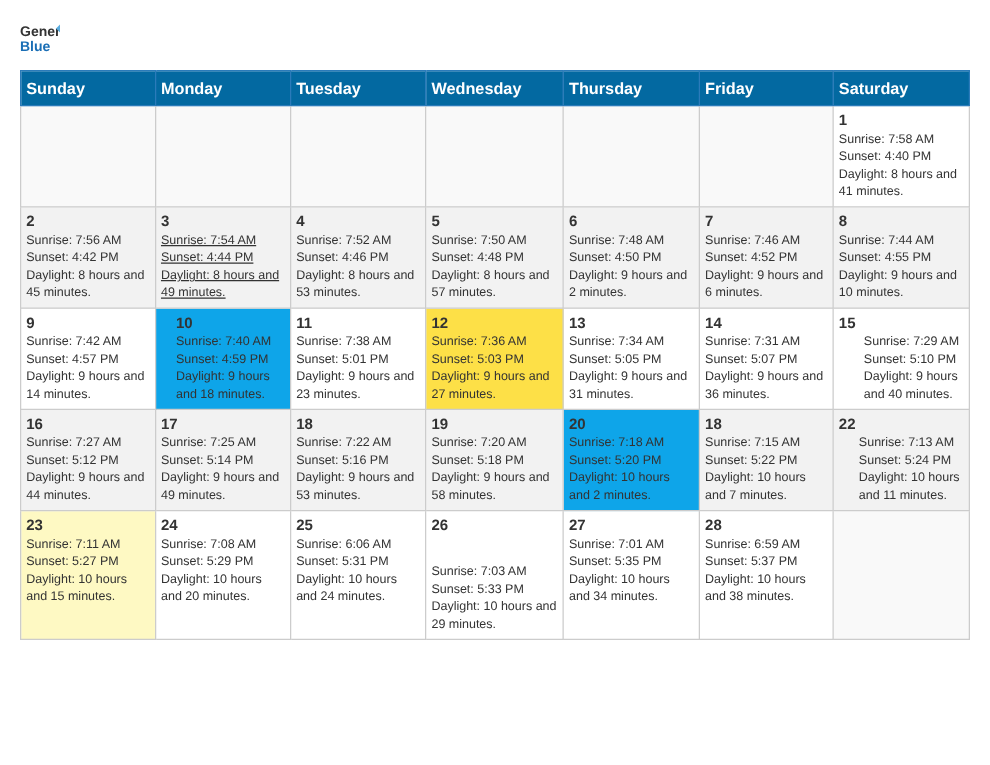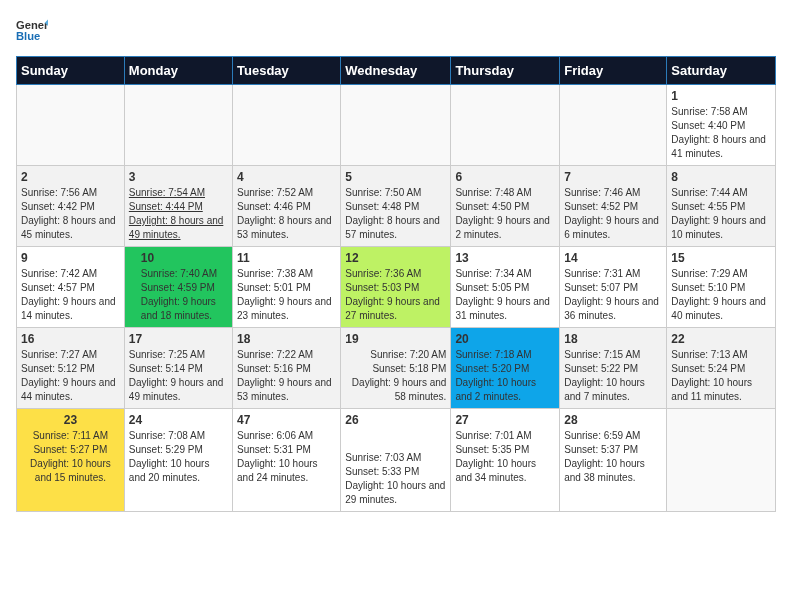--- a/index.html
+++ b/index.html
@@ -74,21 +74,21 @@
       line-height: 1.4;
       color: #333;
     }
     tr:nth-child(even) td {
       background: #f2f2f2;
     }
     tr:nth-child(odd) td {
       background: #fff;
     }
     .calendar thead tr th {
-      background: #0f172a;
+      background: #0369a1;
     }
   </style>
 </head>
 <body>
 
 <div class="header-area">
   <div class="logo">
     <svg class="logo-icon" viewBox="0 0 40 34" xmlns="http://www.w3.org/2000/svg">
       <text x="0" y="16" font-size="14" font-weight="bold" fill="#333" font-family="Arial">General</text>
       <text x="0" y="30" font-size="14" font-weight="bold" fill="#1a6eb5" font-family="Arial">Blue</text>
@@ -173,53 +173,53 @@
 Daylight: 9 hours and 10 minutes.</div>
         </td>
       </tr>
       <tr>
         <td style="background: rgb(255, 255, 255);">
           <span class="day-number">9</span>
           <div class="day-info" style="white-space: pre-line;">Sunrise: 7:42 AM
 Sunset: 4:57 PM
 Daylight: 9 hours and 14 minutes.</div>
         </td>
-        <td style="background: #22c55e; padding-left: 16px;">
+        <td style="background: #0ea5e9; padding-left: 16px;">
           <span class="day-number">10</span>
           <div class="day-info" style="white-space: pre-line;">Sunrise: 7:40 AM
 Sunset: 4:59 PM
 Daylight: 9 hours and 18 minutes.</div>
         </td>
         <td style="background: rgb(255, 255, 255);">
           <span class="day-number">11</span>
           <div class="day-info" style="white-space: pre-line;">Sunrise: 7:38 AM
 Sunset: 5:01 PM
 Daylight: 9 hours and 23 minutes.</div>
         </td>
-        <td style="background: #bef264;">
+        <td style="background: #fde047;">
           <span class="day-number">12</span>
           <div class="day-info" style="white-space: pre-line;">Sunrise: 7:36 AM
 Sunset: 5:03 PM
 Daylight: 9 hours and 27 minutes.</div>
         </td>
         <td style="background: rgb(255, 255, 255);">
           <span class="day-number">13</span>
           <div class="day-info" style="white-space: pre-line;">Sunrise: 7:34 AM
 Sunset: 5:05 PM
 Daylight: 9 hours and 31 minutes.</div>
         </td>
         <td style="background: rgb(255, 255, 255);">
           <span class="day-number">14</span>
           <div class="day-info" style="white-space: pre-line;">Sunrise: 7:31 AM
 Sunset: 5:07 PM
 Daylight: 9 hours and 36 minutes.</div>
         </td>
         <td style="background: rgb(255, 255, 255);">
           <span class="day-number">15</span>
-          <div class="day-info" style="white-space: pre-line;">Sunrise: 7:29 AM
+          <div class="day-info" style="white-space: pre-line; margin-left: 20px;">Sunrise: 7:29 AM
 Sunset: 5:10 PM
 Daylight: 9 hours and 40 minutes.</div>
         </td>
       </tr>
       <tr>
         <td style="background: rgb(242, 242, 242);">
           <span class="day-number">16</span>
           <div class="day-info" style="white-space: pre-line;">Sunrise: 7:27 AM
 Sunset: 5:12 PM
 Daylight: 9 hours and 44 minutes.</div>
@@ -231,58 +231,58 @@
 Daylight: 9 hours and 49 minutes.</div>
         </td>
         <td style="background: rgb(242, 242, 242);">
           <span class="day-number">18</span>
           <div class="day-info" style="white-space: pre-line;">Sunrise: 7:22 AM
 Sunset: 5:16 PM
 Daylight: 9 hours and 53 minutes.</div>
         </td>
         <td style="background: rgb(242, 242, 242);">
           <span class="day-number">19</span>
-          <div class="day-info" style="white-space: pre-line; text-align: right;">Sunrise: 7:20 AM
+          <div class="day-info" style="white-space: pre-line;">Sunrise: 7:20 AM
 Sunset: 5:18 PM
 Daylight: 9 hours and 58 minutes.</div>
         </td>
         <td style="background: #0ea5e9;">
           <span class="day-number">20</span>
           <div class="day-info" style="white-space: pre-line;">Sunrise: 7:18 AM
 Sunset: 5:20 PM
 Daylight: 10 hours and 2 minutes.</div>
         </td>
         <td style="background: rgb(242, 242, 242);">
           <span class="day-number">18</span>
           <div class="day-info" style="white-space: pre-line;">Sunrise: 7:15 AM
 Sunset: 5:22 PM
 Daylight: 10 hours and 7 minutes.</div>
         </td>
         <td style="background: rgb(242, 242, 242);">
           <span class="day-number">22</span>
-          <div class="day-info" style="white-space: pre-line;">Sunrise: 7:13 AM
+          <div class="day-info" style="white-space: pre-line; margin-left: 16px;">Sunrise: 7:13 AM
 Sunset: 5:24 PM
 Daylight: 10 hours and 11 minutes.</div>
         </td>
       </tr>
       <tr>
-        <td style="background: #fde047; text-align: center;">
+        <td style="background: #fef9c3;">
           <span class="day-number">23</span>
           <div class="day-info" style="white-space: pre-line;">Sunrise: 7:11 AM
 Sunset: 5:27 PM
 Daylight: 10 hours and 15 minutes.</div>
         </td>
         <td style="background: rgb(255, 255, 255);">
           <span class="day-number">24</span>
           <div class="day-info" style="white-space: pre-line;">Sunrise: 7:08 AM
 Sunset: 5:29 PM
 Daylight: 10 hours and 20 minutes.</div>
         </td>
         <td style="background: rgb(255, 255, 255);">
-          <span class="day-number">47</span>
+          <span class="day-number">25</span>
           <div class="day-info" style="white-space: pre-line;">Sunrise: 6:06 AM
 Sunset: 5:31 PM
 Daylight: 10 hours and 24 minutes.</div>
         </td>
         <td style="background: rgb(255, 255, 255);">
           <span class="day-number">26</span>
           <div class="day-info" style="white-space: pre-line; margin-top: 24px;">Sunrise: 7:03 AM
 Sunset: 5:33 PM
 Daylight: 10 hours and 29 minutes.</div>
         </td>

